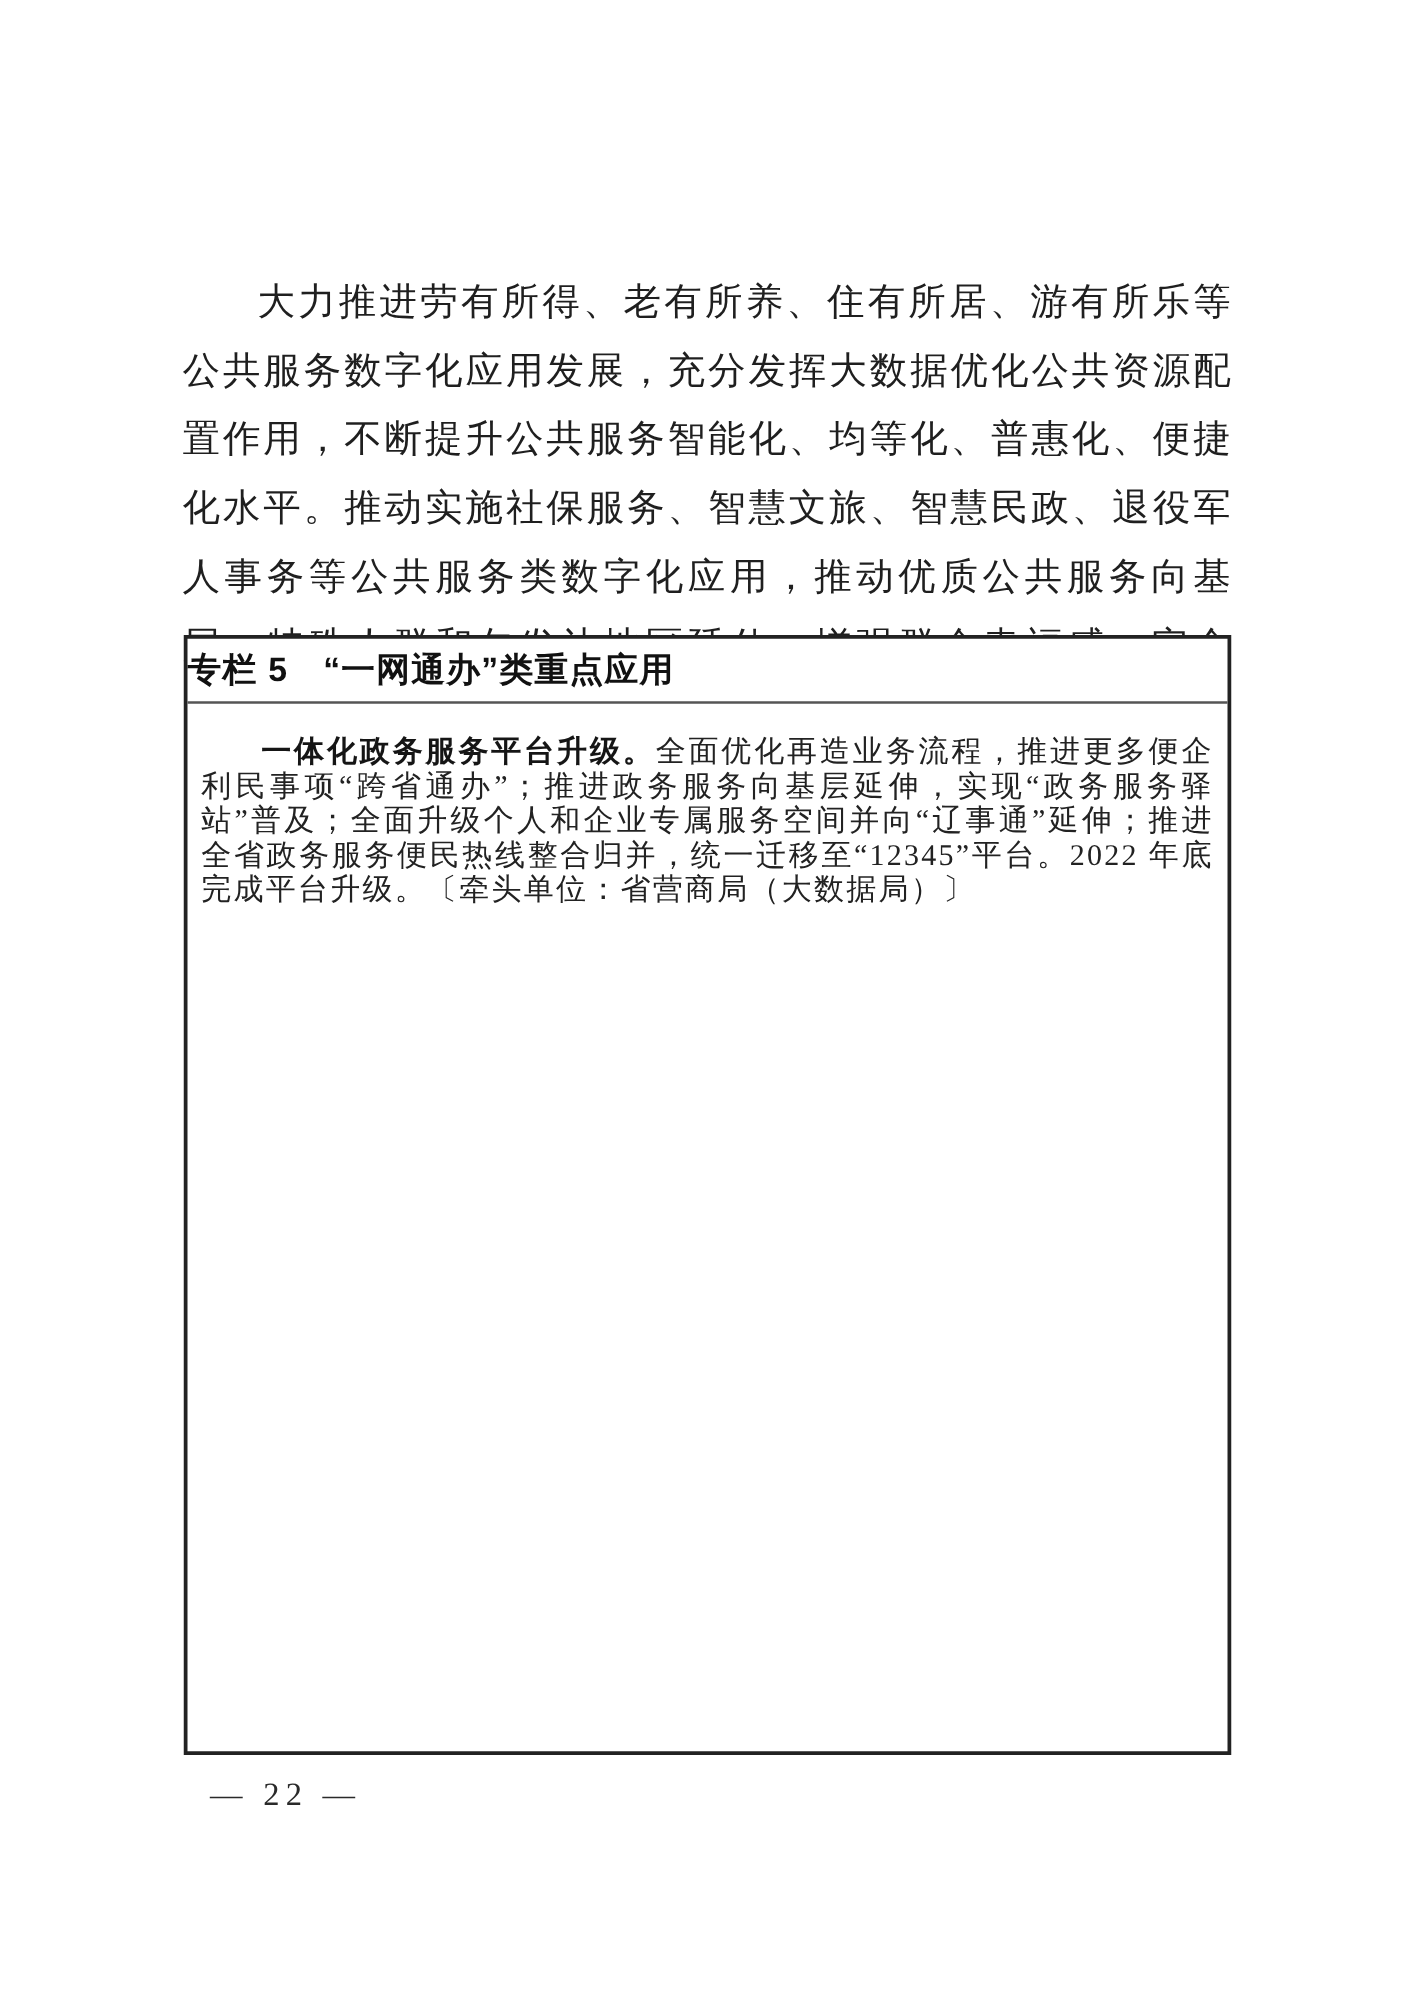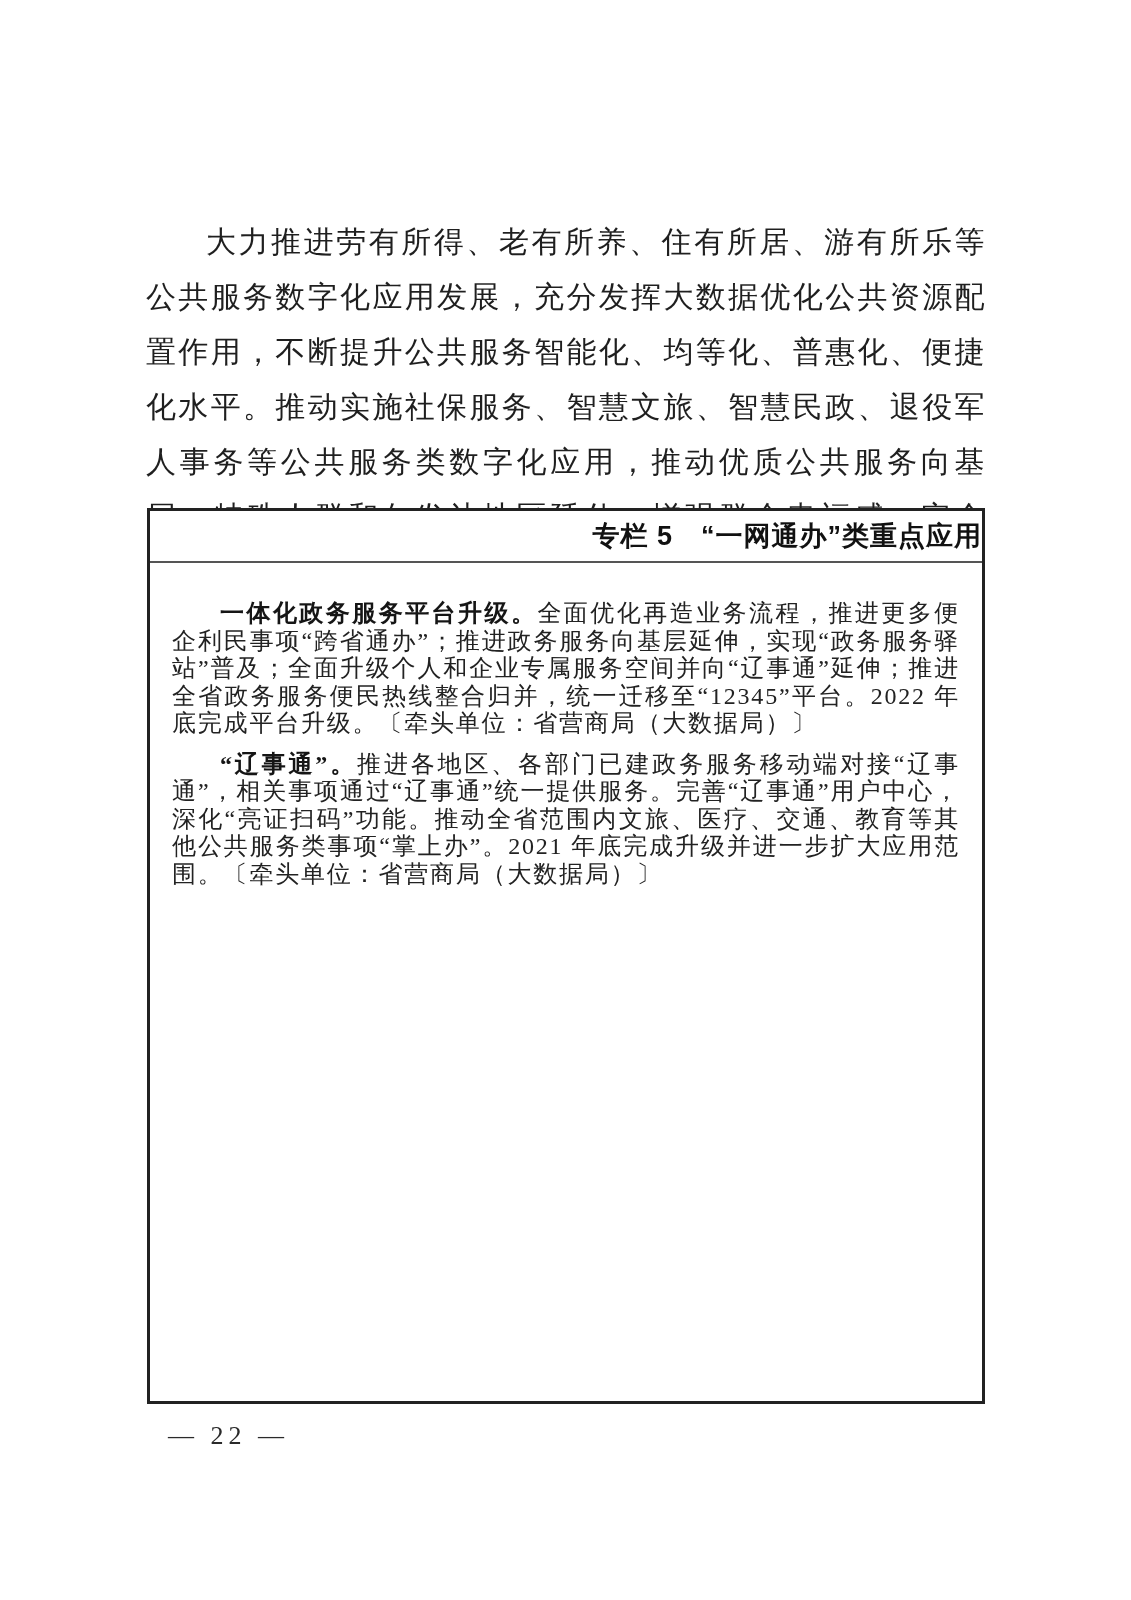--- a/index.html
+++ b/index.html
@@ -40,41 +40,41 @@
     height: 896px;
     border: 3px solid #222222;
     box-sizing: border-box;
     background: #ffffff;
   }
   .box-header {
     height: 50px;
     border-bottom: 2px solid #555555;
     display: flex;
     align-items: center;
-    justify-content: flex-end;
+    justify-content: flex-start;
   }
   .box-title {
     font-family: "Liberation Sans", "DejaVu Sans", sans-serif;
     font-weight: bold;
     font-size: 27px;
     letter-spacing: 1px;
     color: #111111;
     white-space: pre;
   }
   .box-body {
     padding: 24px 9px 0 9px;
     font-size: 24px;
     line-height: 27.5px;
     letter-spacing: 1.8px;
     text-align: justify;
     text-justify: inter-ideograph;
     color: #222222;
   }
   .box-body p {
-    margin: 13px;
+    margin: 2px;
     text-indent: 2em;
   }
   .lead {
     font-weight: bold;
     color: #151515;
   }
   .page-number {
     position: absolute;
     left: 168px;
     top: 1421px;
@@ -90,19 +90,18 @@
 <div class="page">
 
   <p class="intro">大力推进劳有所得、老有所养、住有所居、游有所乐等公共服务数字化应用发展，充分发挥大数据优化公共资源配置作用，不断提升公共服务智能化、均等化、普惠化、便捷化水平。推动实施社保服务、智慧文旅、智慧民政、退役军人事务等公共服务类数字化应用，推动优质公共服务向基层、特殊人群和欠发达地区延伸，增强群众幸福感、安全感。</p>
 
   <div class="column-box">
     <div class="box-header">
       <span class="box-title">专栏 5　“一网通办”类重点应用</span>
     </div>
     <div class="box-body">
       <p><b class="lead">一体化政务服务平台升级。</b><span>全面优化再造业务流程，推进更多便企利民事项“跨省通办”；推进政务服务向基层延伸，实现“政务服务驿站”普及；全面升级个人和企业专属服务空间并向“辽事通”延伸；推进全省政务服务便民热线整合归并，统一迁移至“12345”平台。2022 年底完成平台升级。〔牵头单位：省营商局（大数据局）〕</span></p>
-      <p><b class="lead">“辽事通”。</b><span>推进各地区、各部门已建政务服务移动端对接“辽事通”，相关事项通过“辽事通”统一提供服务。完善“辽事通”用户中心，深化“亮证扫码”功能。推动全省范围内文旅、医疗、交通、教育等其他公共服务类事项“掌上办”。2021 年底完成升级并进一步扩大应用范围。〔牵头单位：省营商局（大数据局）〕</span></p>
     </div>
   </div>
 
   <div class="page-number">— 22 —</div>
 
 </div>
 
 </body></html>

